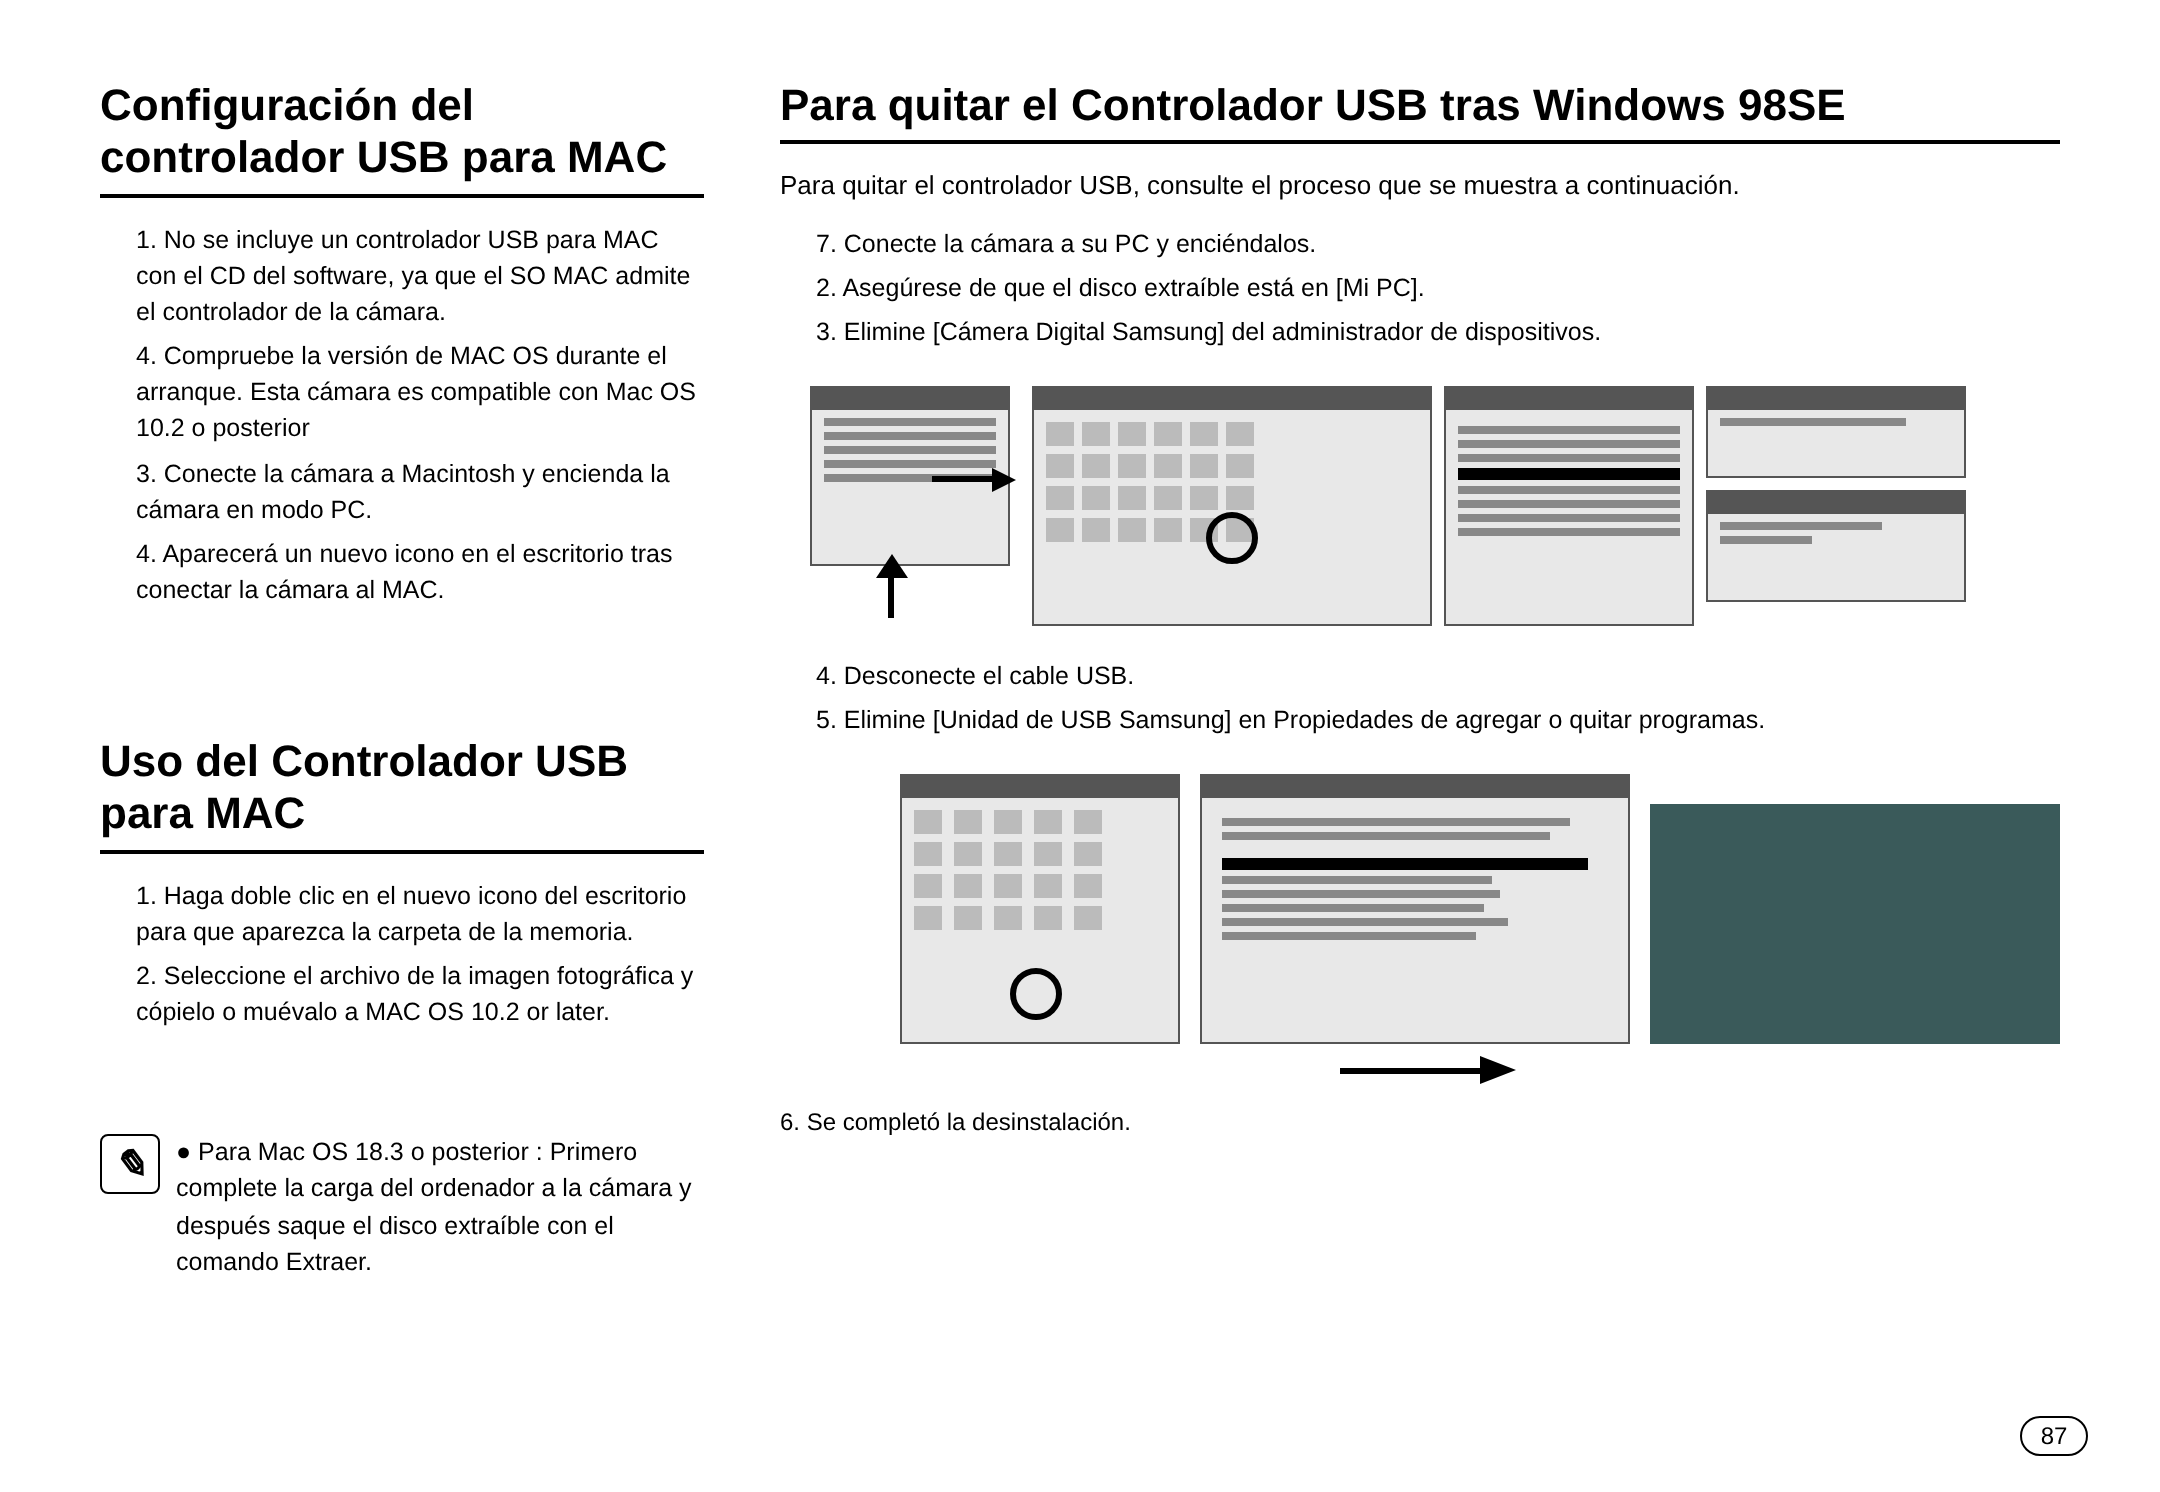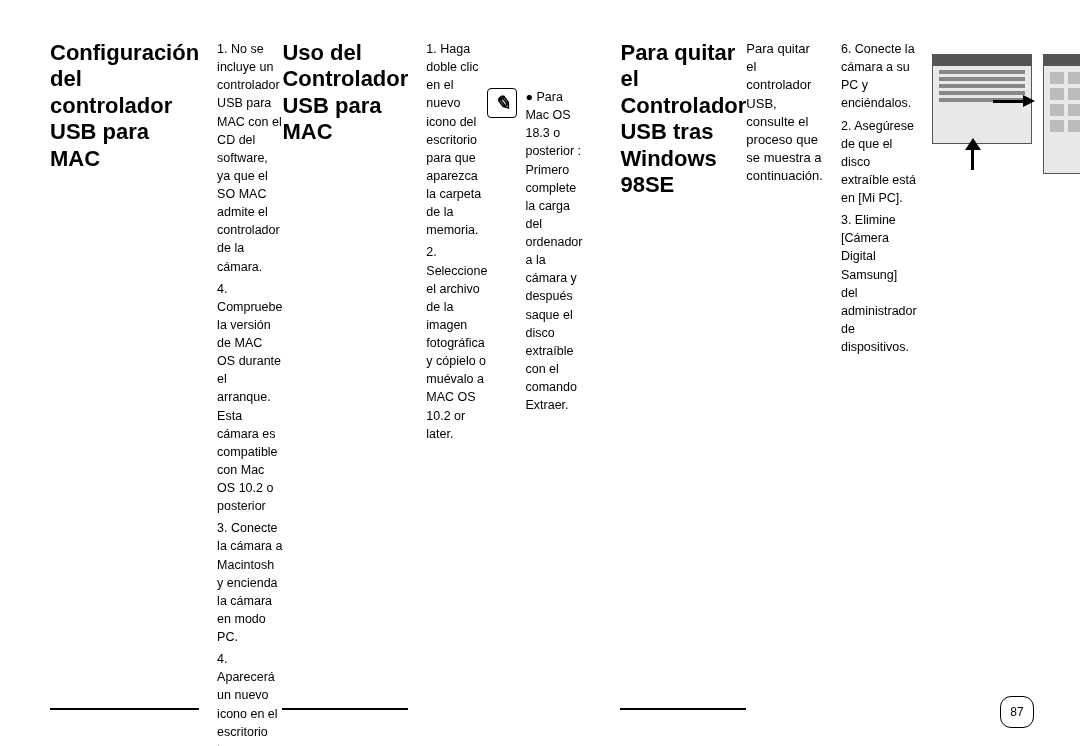--- a/index.html
+++ b/index.html
@@ -1,18 +1,18 @@
 <!DOCTYPE html>
 <html><head>
 <meta charset="utf-8">
 <style>
   * { box-sizing: border-box; margin: 0; padding: 0; }
   html, body { width: 1080px; height: 746px; background: #fff; font-family: Arial, Helvetica, sans-serif; color: #000; }
   .page { display: flex; width: 100%; height: 100%; padding: 40px 50px 24px 50px; gap: 38px; position: relative; }
-  .col { flex: 1; display: flex; flex-direction: row; }
+  .col { flex: 1; display: flex; flex-direction: column; }
   h2.section { font-size: 22px; font-weight: bold; border-bottom: 2px solid #000; padding-bottom: 4px; margin-bottom: 12px; line-height: 1.2; }
   ol { list-style: none; margin-left: 18px; }
   ol li { font-size: 12.5px; line-height: 1.45; margin-bottom: 4px; }
   p.intro { font-size: 13px; line-height: 1.4; margin-bottom: 10px; }
   .spacer-mid { height: 60px; }
   .note-row { display: flex; align-items: flex-start; gap: 8px; margin-top: 48px; }
   .note-icon { width: 30px; height: 30px; border: 1.5px solid #000; border-radius: 4px; display: flex; align-items: center; justify-content: center; font-size: 20px; font-style: italic; font-weight: bold; flex-shrink: 0; }
   .note-text { font-size: 12.5px; line-height: 1.45; }
   .bullet { font-weight: bold; }
 
@@ -31,21 +31,21 @@
   .ln { height: 4px; background: #888; margin-bottom: 3px; }
   .ln.hl { background: #000; height: 6px; }
   .circle { position: absolute; width: 26px; height: 26px; border: 3px solid #000; border-radius: 50%; }
 
   .arrow-right { width: 0; height: 0; border-top: 7px solid transparent; border-bottom: 7px solid transparent; border-left: 18px solid #000; align-self: center; }
 
   .up-arrow { position: relative; width: 110px; height: 18px; margin-top:-4px; }
   .up-arrow .stem { position:absolute; left: 44px; top: 2px; width: 3px; height: 26px; background:#000; }
   .up-arrow .head { position:absolute; left: 38px; top: -4px; width:0; height:0; border-left:8px solid transparent; border-right:8px solid transparent; border-bottom:12px solid #000; }
 
-  .pagenum { position: absolute; right: 46px; bottom: 18px; width: 34px; height: 32px; border: 1.5px solid #000; border-radius: 11px; display: flex; align-items: center; justify-content: center; font-size: 12px; }
+  .pagenum { position: absolute; right: 36px; bottom: 18px; width: 34px; height: 20px; border: 1.5px solid #000; border-radius: 11px; display: flex; align-items: center; justify-content: center; font-size: 12px; }
 
   .arrow-block { margin: 6px 0 8px 280px; display:flex; align-items:center; }
   .shots2 { display: flex; align-items: flex-end; gap: 10px; margin: 14px 0 0 60px; position: relative; }
   .stack { display:flex; flex-direction:column; align-items:center; gap:2px; }
 
   .inner-right { position:absolute; left:60px; top:40px; display:flex; align-items:center; }
   .inner-right .line { width:30px; height:3px; background:#000; }
   .inner-right .tri { width:0;height:0;border-top:6px solid transparent;border-bottom:6px solid transparent;border-left:12px solid #000; }
 
   .grid-icons { display:grid; grid-template-columns: repeat(6, 14px); gap:4px; padding:6px; }
@@ -79,21 +79,21 @@
         <span class="bullet">●</span>
         <span>Para Mac OS 18.3 o posterior : Primero complete la carga del ordenador a la cámara y después saque el disco extraíble con el comando Extraer.</span>
       </div>
     </div>
   </div>
 
   <div class="col">
     <h2 class="section">Para quitar el Controlador USB tras Windows 98SE</h2>
     <p class="intro">Para quitar el controlador USB, consulte el proceso que se muestra a continuación.</p>
     <ol>
-      <li>6. Conecte la cámara a su PC y enciéndalos.</li>
+      <li>7. Conecte la cámara a su PC y enciéndalos.</li>
       <li>2. Asegúrese de que el disco extraíble está en [Mi PC].</li>
       <li>3. Elimine [Cámera Digital Samsung] del administrador de dispositivos.</li>
     </ol>
 
     <div class="shots">
       <div class="stack">
         <div class="shot sm">
           <div class="bar"></div>
           <div class="lines">
               <div class="ln"></div>
@@ -165,20 +165,24 @@
         <div class="shot" style="width:130px;height:56px;">
           <div class="bar"></div>
           <div class="lines">
               <div class="ln" style="width:70%;"></div>
               <div class="ln" style="width:40%;"></div>
             </div>
         </div>
       </div>
     </div>
 
+    <ol>
+      <li>4. Desconecte el cable USB.</li>
+      <li>5. Elimine [Unidad de USB Samsung] en Propiedades de agregar o quitar programas.</li>
+    </ol>
 
     <div class="shots2">
       <div class="shot sq" style="position:relative;">
         <div class="bar"></div>
         <div class="grid-icons" style="grid-template-columns: repeat(5,16px);">
           <div class="ico"></div>
             <div class="ico"></div>
             <div class="ico"></div>
             <div class="ico"></div>
             <div class="ico"></div>

